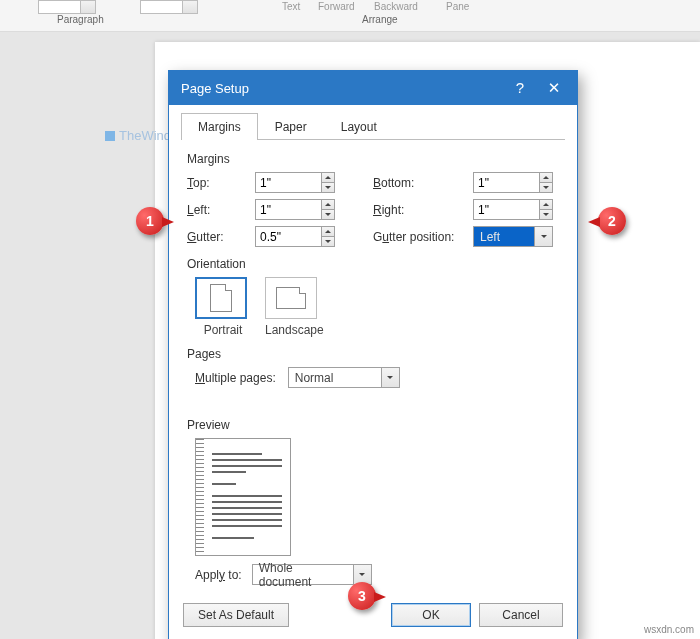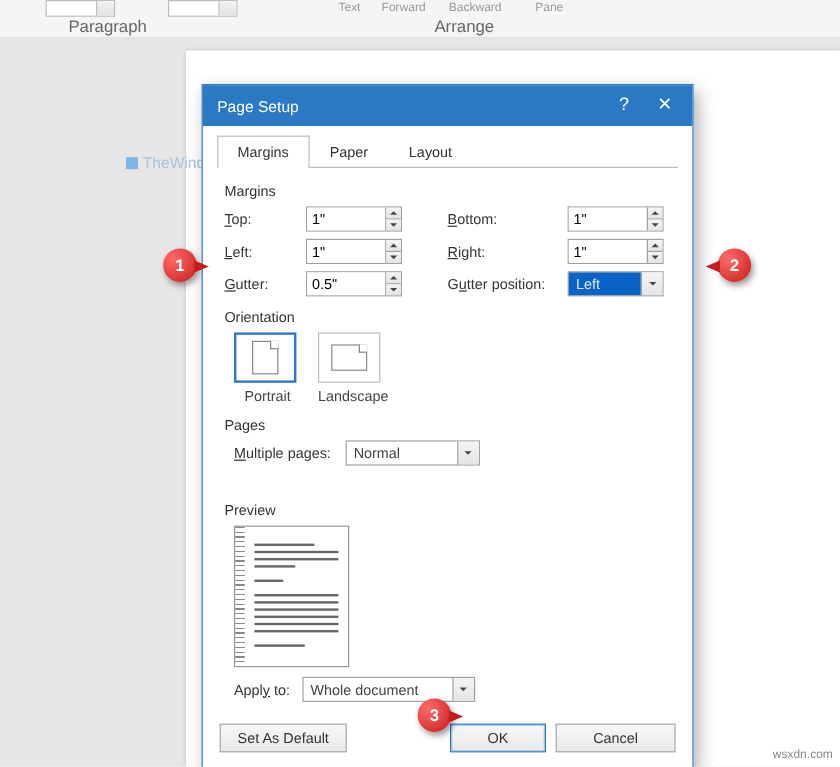--- a/index.html
+++ b/index.html
@@ -17,21 +17,21 @@
   .ribbon {
     position: absolute;
     top: 0; left: 0; right: 0;
     height: 32px;
     background: #f5f5f5;
     border-bottom: 1px solid #dcdcdc;
   }
   .rib-group-label {
     position: absolute;
     top: 14px;
-    font-size: 14px;
+    font-size: 10px;
     color: #666;
   }
   .rib-paragraph { left: 57px; }
   .rib-arrange   { left: 362px; }
   .rib-words {
     position: absolute;
     top: 1px;
     font-size: 10px;
     color: #999;
   }
@@ -475,38 +475,38 @@
       <div class="ln" style="top:62px"></div>
       <div class="ln" style="top:68px"></div>
       <div class="ln" style="top:74px"></div>
       <div class="ln" style="top:80px"></div>
       <div class="ln" style="top:86px"></div>
       <div class="ln" style="top:98px;right:36px"></div>
     </div>
 
     <div class="apply-row">
       <span class="lbl">Appl<span class="underline">y</span> to:</span>
-      <div class="combo" style="width:144px">
+      <div class="combo" style="width:120px">
         <div class="val">Whole document</div>
         <div class="dd">
             <div class="tri-down"></div>
           </div>
       </div>
     </div>
   </div>
 
   <div class="btnrow">
     <button class="btn">
         <span>Set As Default</span>
       </button>
     <div class="spacer"></div>
     <button class="btn primary" style="width:80px;justify-content:center">
         <span>OK</span>
       </button>
-    <button class="btn" style="width:100px;justify-content:center">
+    <button class="btn" style="width:84px;justify-content:center">
         <span>Cancel</span>
       </button>
   </div>
 </div>
 
 <div class="callout c1">1</div>
 <div class="callout c2">2</div>
 <div class="callout c3">3</div>
 
 <div class="credit">wsxdn.com</div>

